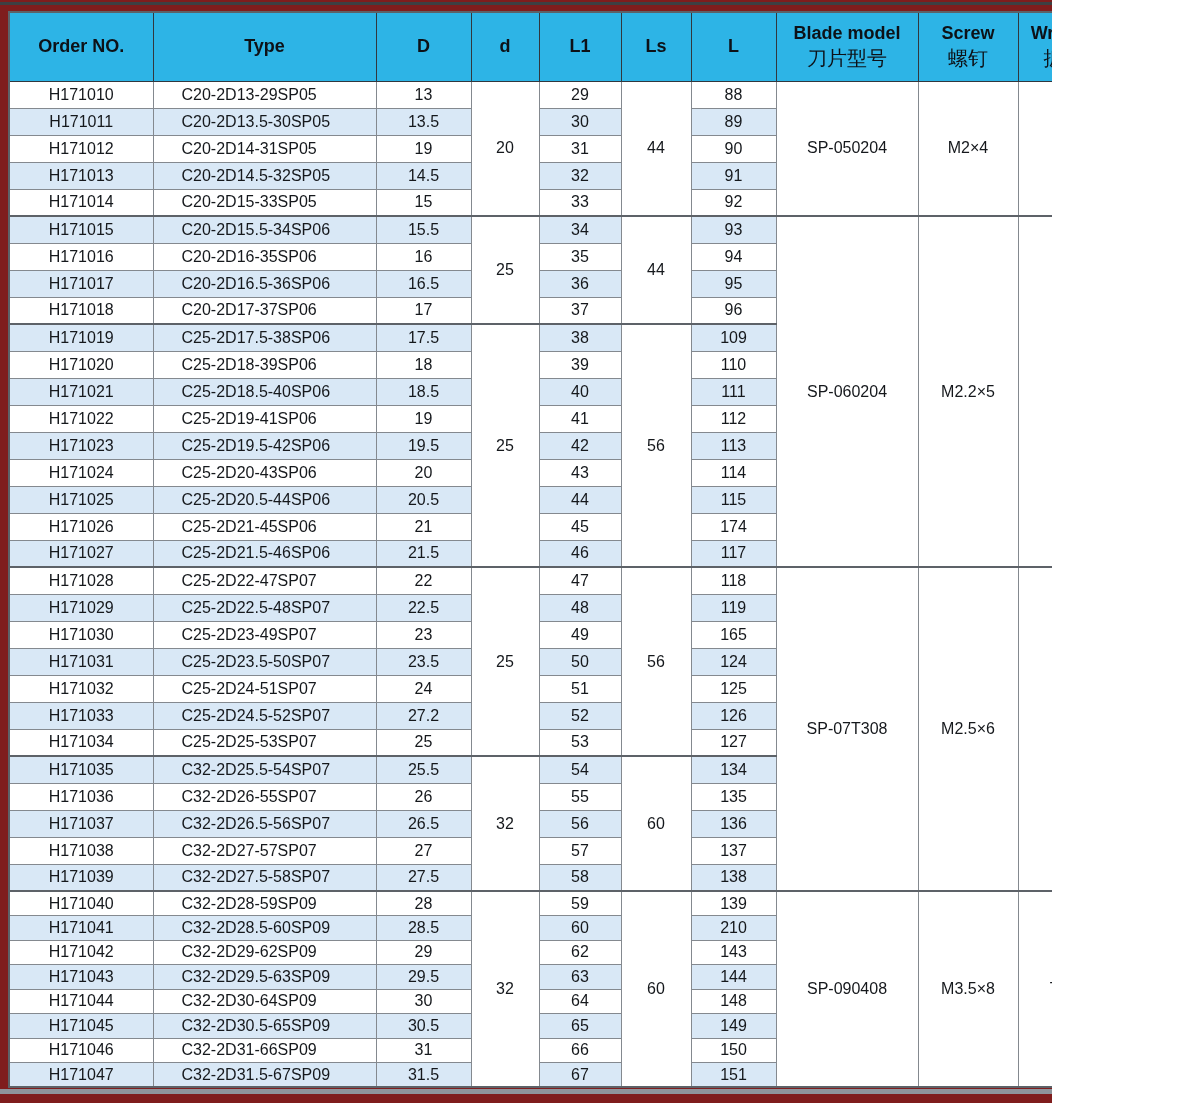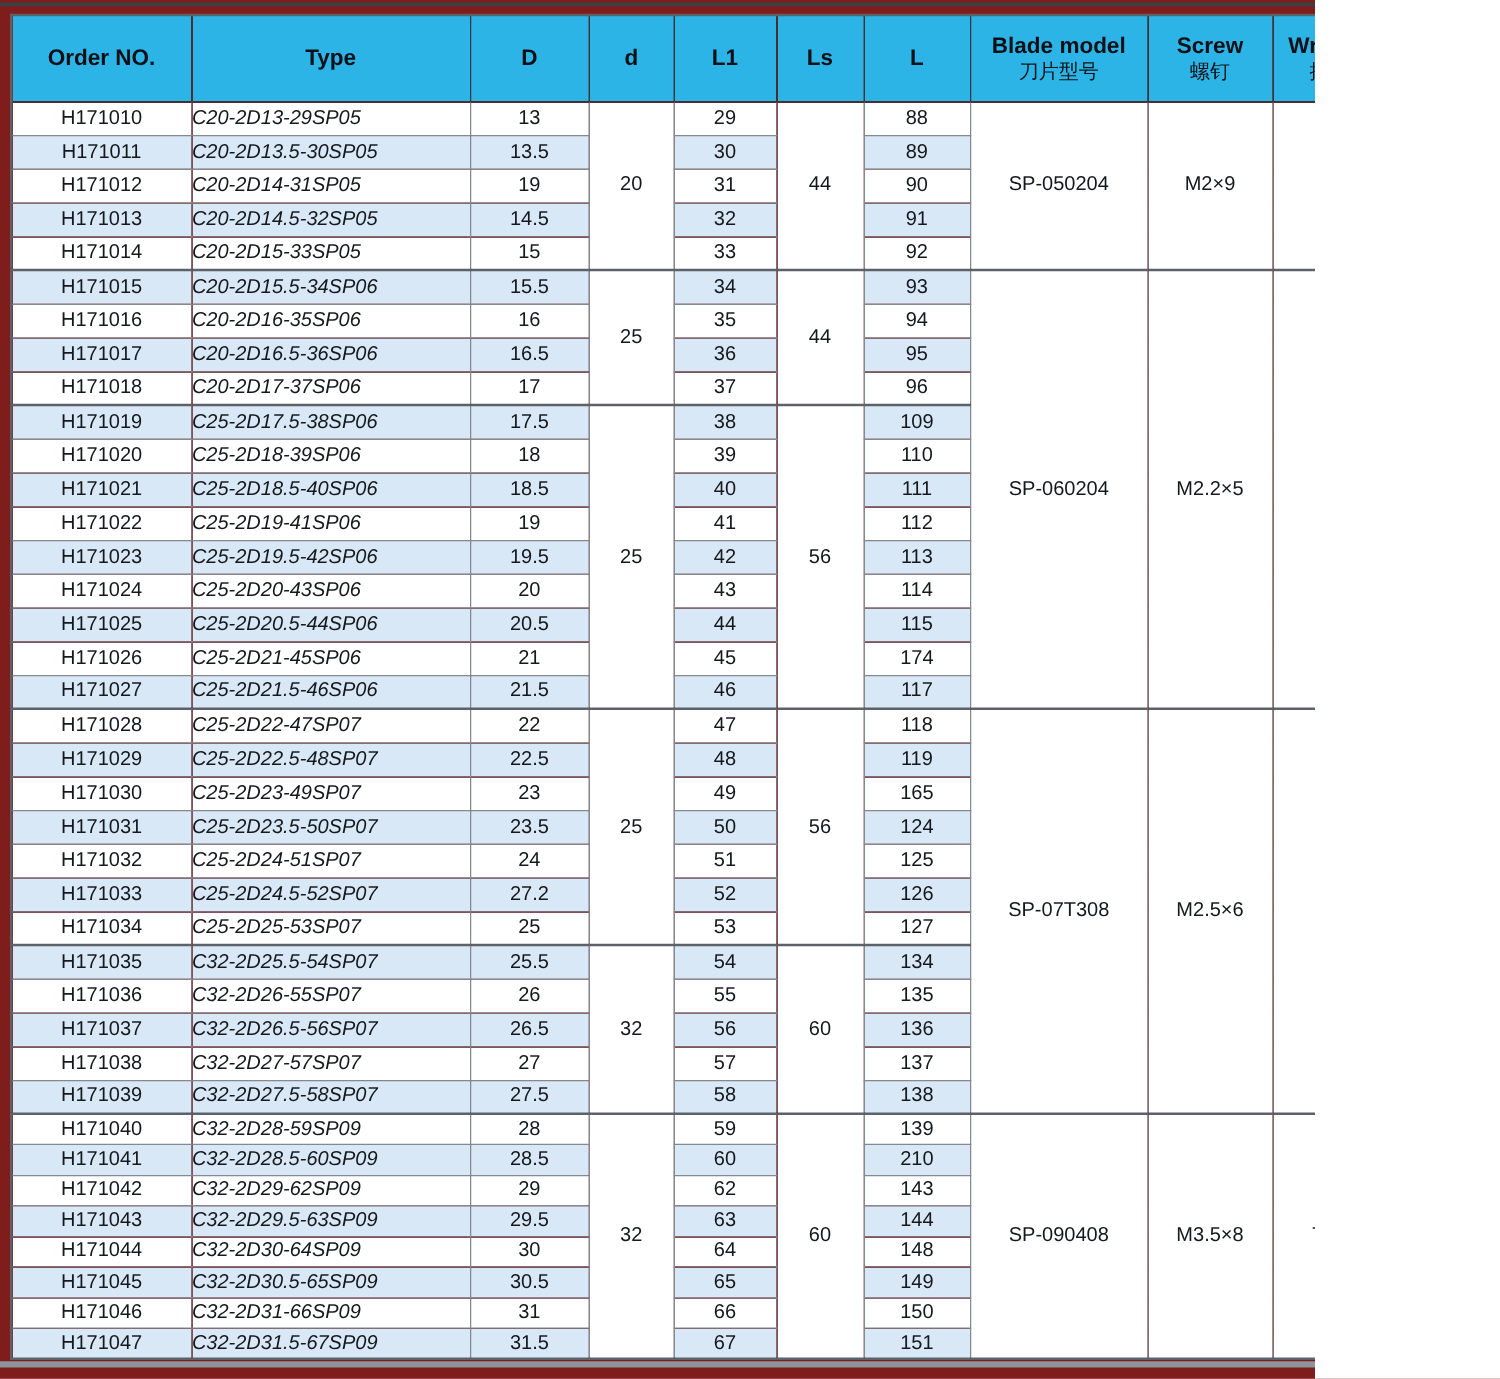--- a/index.html
+++ b/index.html
@@ -57,34 +57,34 @@
     background: var(--header-bg);
     border: 1px solid var(--header-grid);
     height: 69px;
     font-weight: bold;
     font-size: 18px;
     color: #0d1117;
     line-height: 1.15;
   }
   .catalog thead .zh {
     font-weight: normal;
-    font-size: 16px;
+    font-size: 20px;
     margin-top: 3px;
   }
   .catalog tbody td {
     border: 1px solid var(--grid);
     font-size: 16px;
     background: #ffffff;
     color: var(--text);
   }
   .catalog tbody tr { height: 27px; }
   .catalog tbody tr.short { height: 24.5px; }
   .catalog tbody tr.stripe td:not(.merged) { background: var(--stripe); }
   .catalog tbody td.merged { background: #ffffff; }
-  .catalog tbody td.type { text-align: left; padding-left: 0; font-style: italic; }
+  .catalog tbody td.type { text-align: left; padding-left: 28px; }
   .catalog tbody tr.block-start td { border-top: 2px solid var(--block-grid); }
 </style>
 </head>
 <body>
 
 <div class="canvas">
   <div class="rule-top"></div>
 
   <table class="catalog">
     <colgroup>
@@ -143,21 +143,21 @@
     <tbody>
         <tr>
           <td>H171010</td>
           <td class="type">C20-2D13-29SP05</td>
           <td>13</td>
           <td class="merged" rowspan="5">20</td>
           <td>29</td>
           <td class="merged" rowspan="5">44</td>
           <td>88</td>
           <td class="merged" rowspan="5">SP-050204</td>
-          <td class="merged" rowspan="5">M2×9</td>
+          <td class="merged" rowspan="5">M2×4</td>
           <td class="merged" rowspan="5">T6</td>
           <td></td>
         </tr>
         <tr class="stripe">
           <td>H171011</td>
           <td class="type">C20-2D13.5-30SP05</td>
           <td>13.5</td>
           <td>30</td>
           <td>89</td>
           <td></td>

